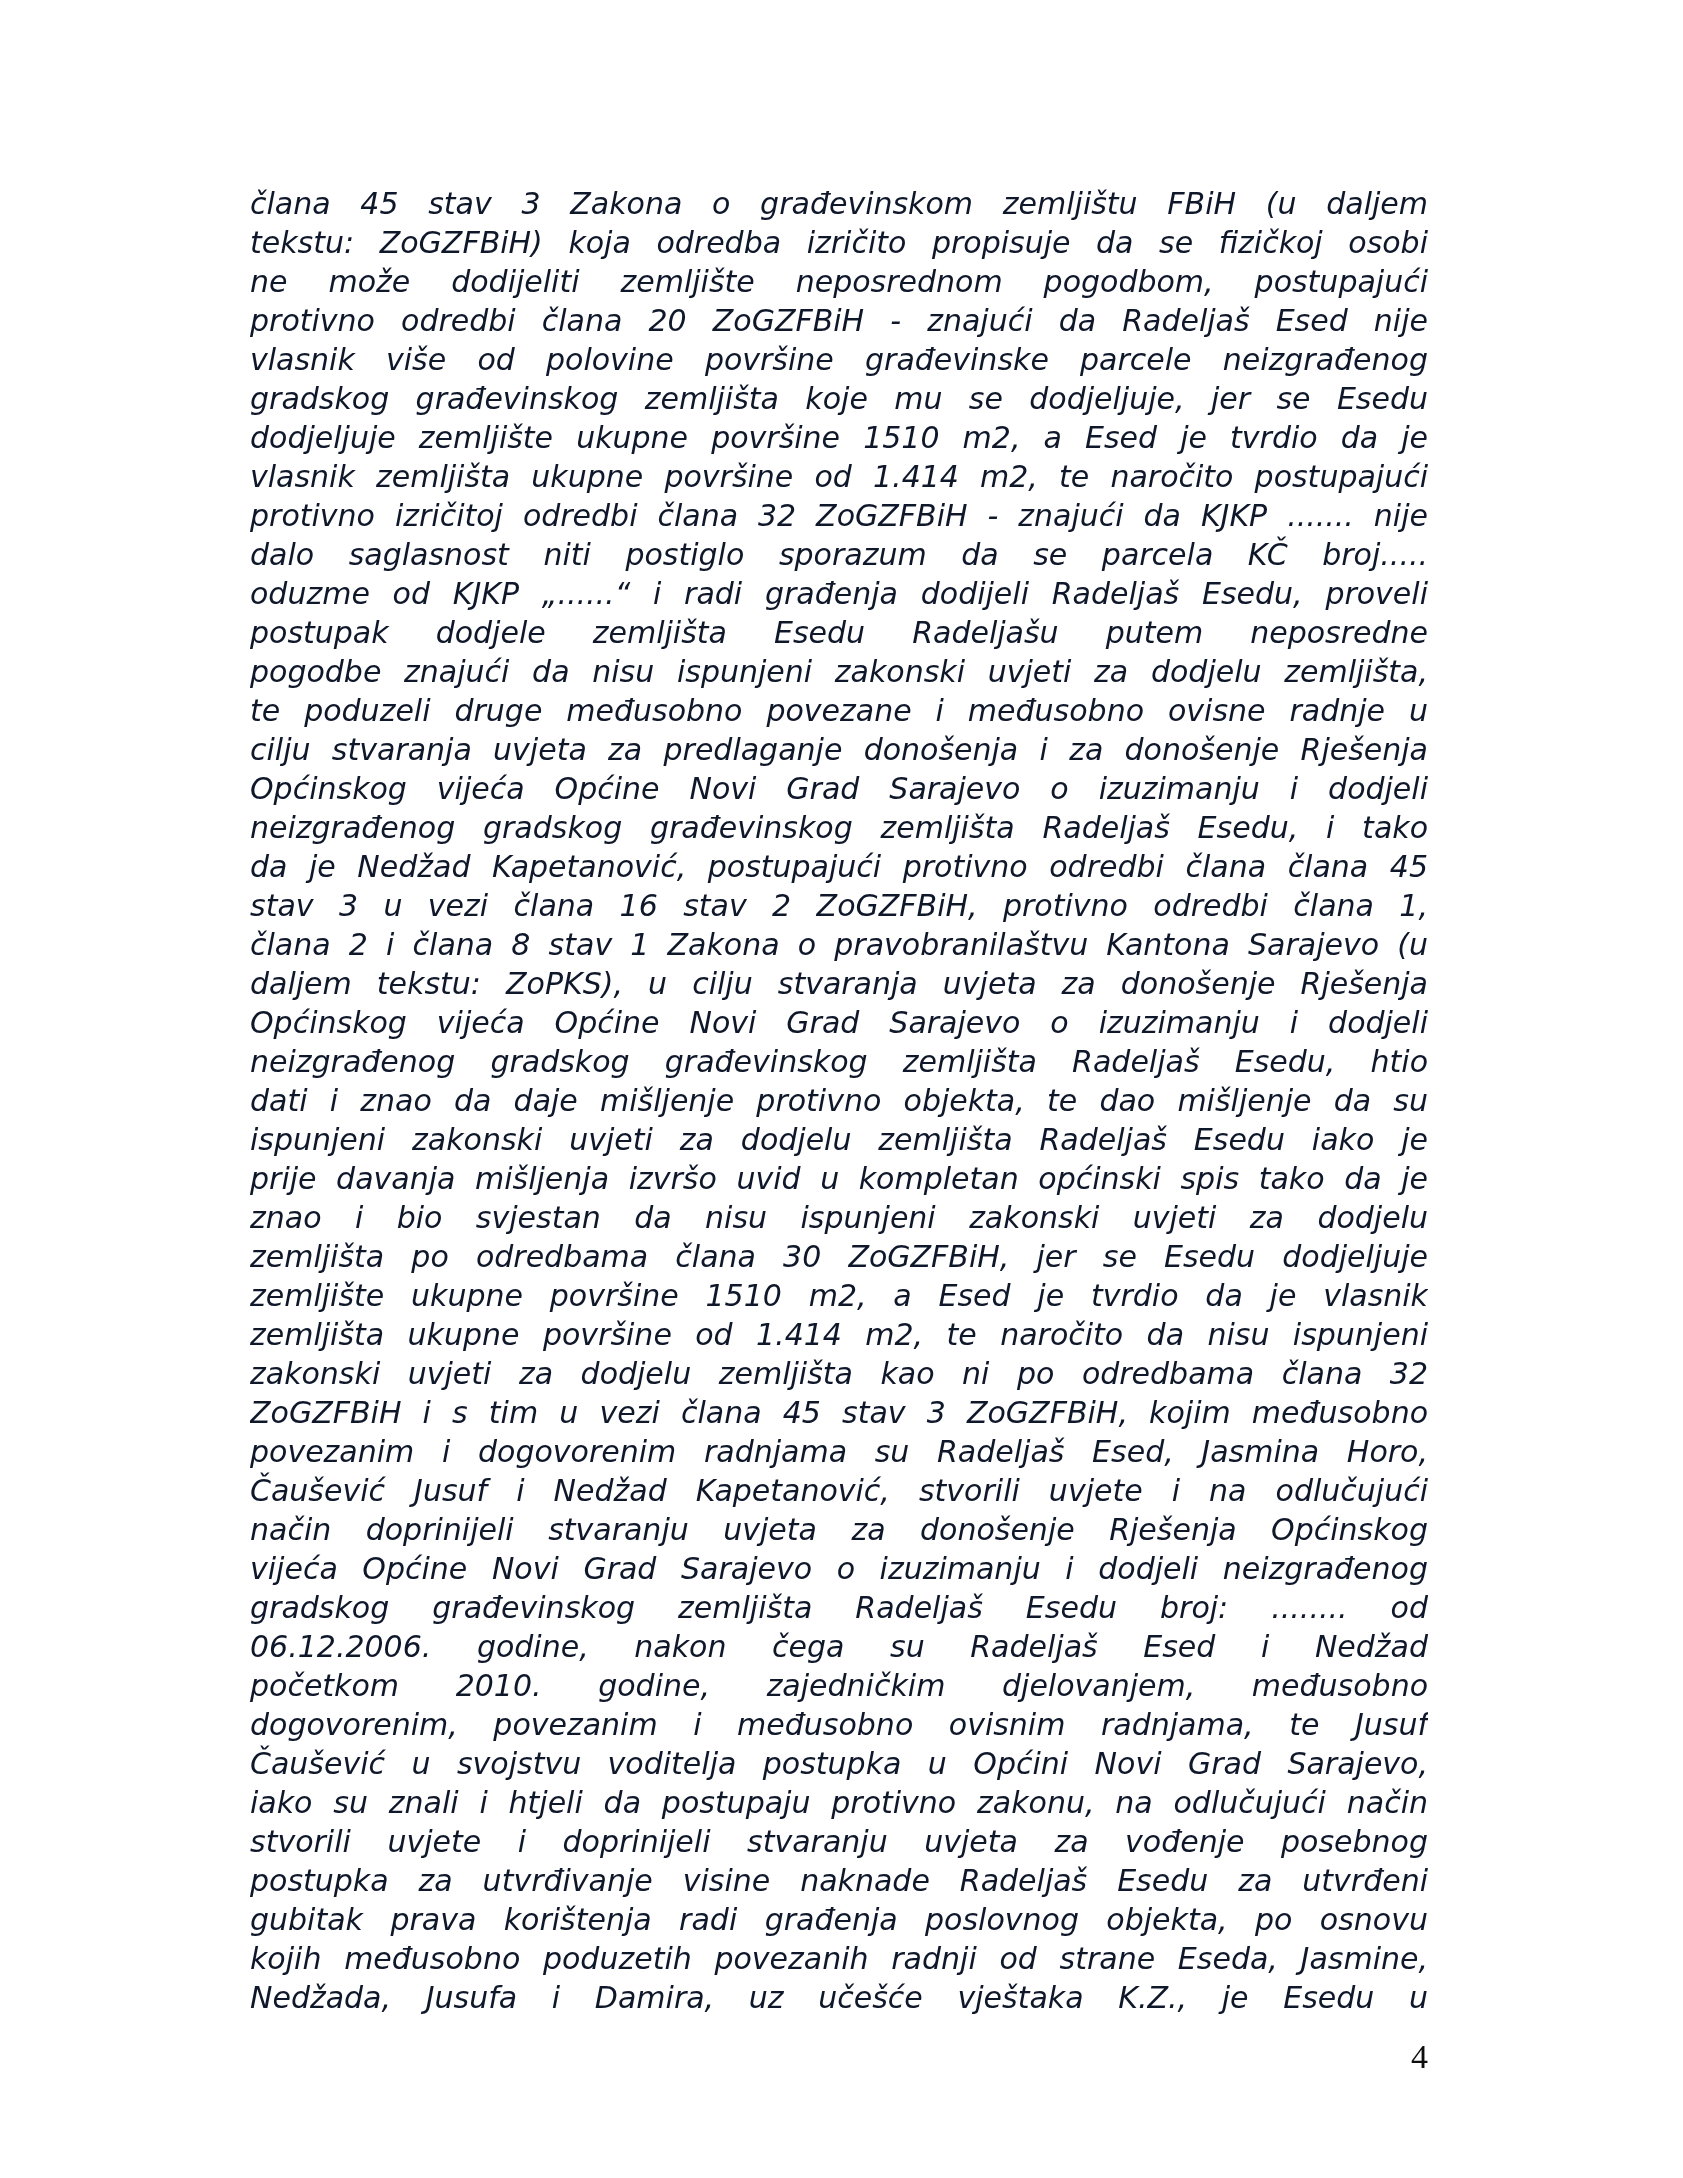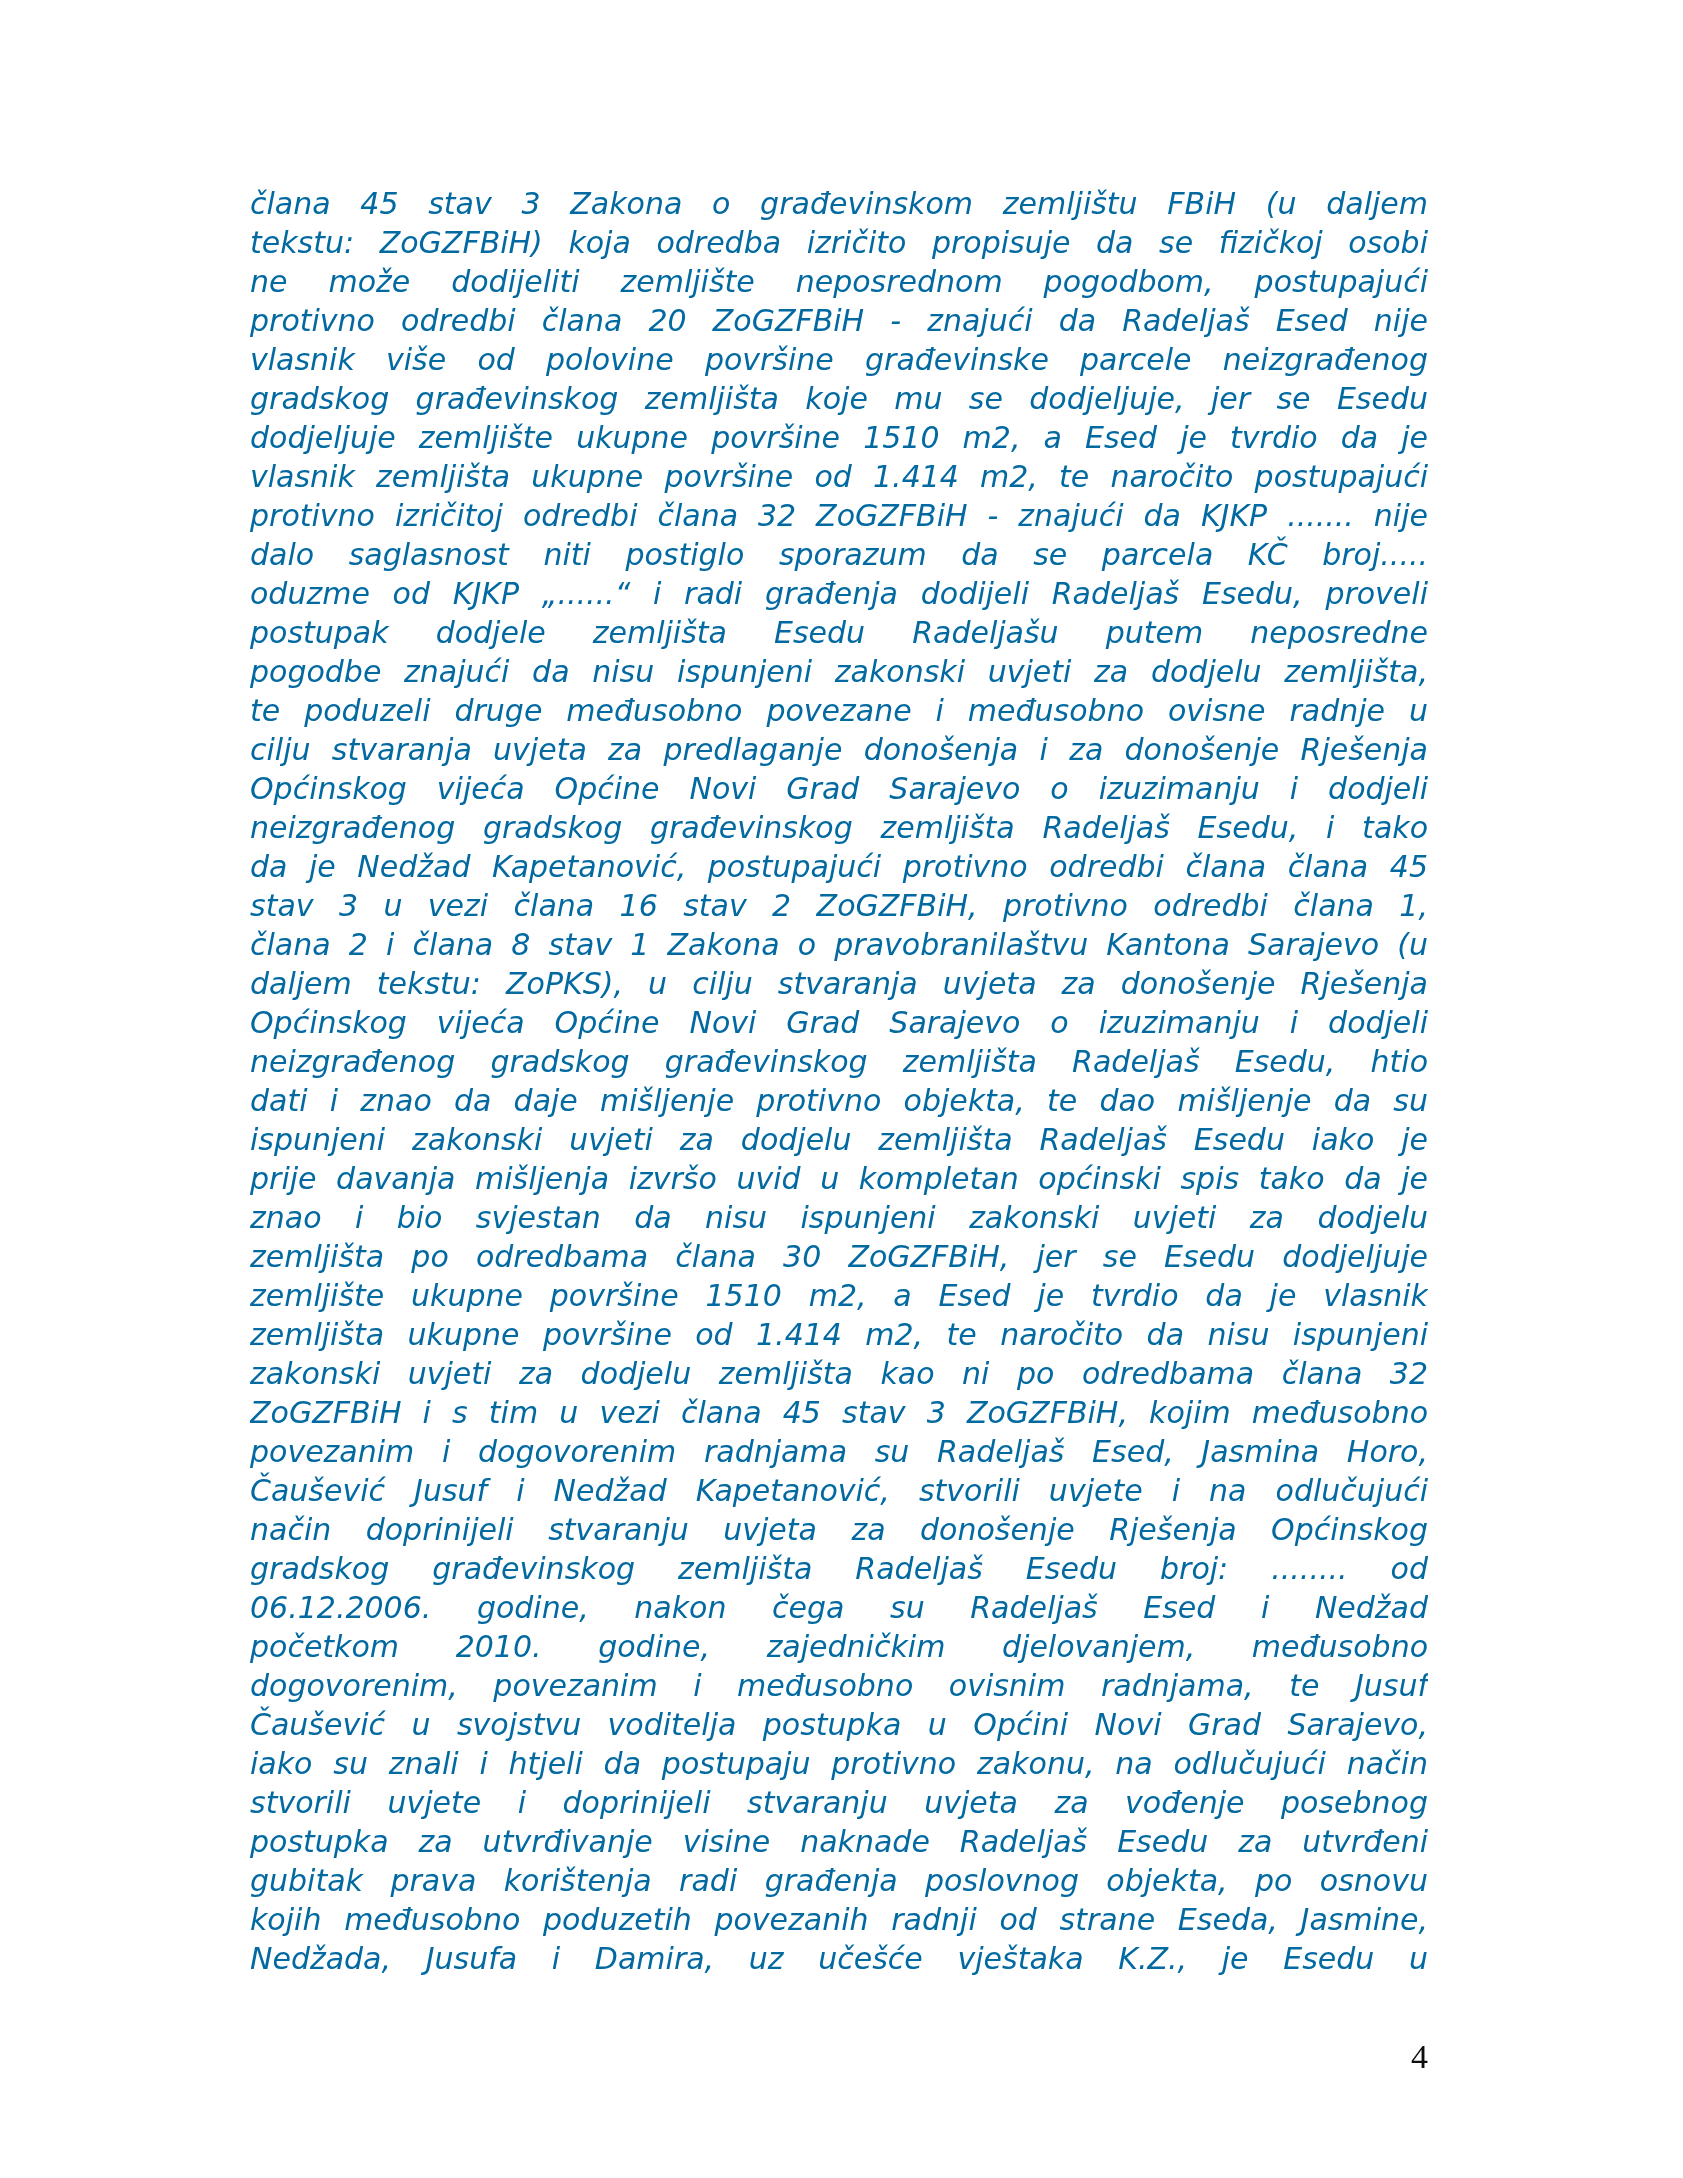--- a/index.html
+++ b/index.html
@@ -13,21 +13,21 @@
     height: 2178px;
     background: #ffffff;
     overflow: hidden;
     font-family: "DejaVu Sans", sans-serif;
   }
   .text-block {
     position: absolute;
     left: 250px;
     top: 184px;
     width: 1178px;
-    color: #0369a1;
+    color: #0f172a;
     font-style: italic;
     font-size: 30px;
   }
   .line {
     height: 39px;
     line-height: 39px;
     text-align: justify;
     text-align-last: justify;
     overflow: hidden;
     white-space: normal;
@@ -79,20 +79,21 @@
       <div class="line">prije davanja mišljenja izvršo uvid u kompletan općinski spis tako da je</div>
       <div class="line">znao i bio svjestan da nisu ispunjeni zakonski uvjeti za dodjelu</div>
       <div class="line">zemljišta po odredbama člana 30 ZoGZFBiH, jer se Esedu dodjeljuje</div>
       <div class="line">zemljište ukupne površine 1510 m2, a Esed je tvrdio da je vlasnik</div>
       <div class="line">zemljišta ukupne površine od 1.414 m2, te naročito da nisu ispunjeni</div>
       <div class="line">zakonski uvjeti za dodjelu zemljišta kao ni po odredbama člana 32</div>
       <div class="line">ZoGZFBiH i s tim u vezi člana 45 stav 3 ZoGZFBiH, kojim međusobno</div>
       <div class="line">povezanim i dogovorenim radnjama su Radeljaš Esed, Jasmina Horo,</div>
       <div class="line">Čaušević Jusuf i Nedžad Kapetanović, stvorili uvjete i na odlučujući</div>
       <div class="line">način doprinijeli stvaranju uvjeta za donošenje Rješenja Općinskog</div>
+      <div class="line">vijeća Općine Novi Grad Sarajevo o izuzimanju i dodjeli neizgrađenog</div>
       <div class="line">gradskog građevinskog zemljišta Radeljaš Esedu broj: ........ od</div>
       <div class="line">06.12.2006. godine, nakon čega su Radeljaš Esed i Nedžad</div>
       <div class="line">početkom 2010. godine, zajedničkim djelovanjem, međusobno</div>
       <div class="line">dogovorenim, povezanim i međusobno ovisnim radnjama, te Jusuf</div>
       <div class="line">Čaušević u svojstvu voditelja postupka u Općini Novi Grad Sarajevo,</div>
       <div class="line">iako su znali i htjeli da postupaju protivno zakonu, na odlučujući način</div>
       <div class="line">stvorili uvjete i doprinijeli stvaranju uvjeta za vođenje posebnog</div>
       <div class="line">postupka za utvrđivanje visine naknade Radeljaš Esedu za utvrđeni</div>
       <div class="line">gubitak prava korištenja radi građenja poslovnog objekta, po osnovu</div>
       <div class="line">kojih međusobno poduzetih povezanih radnji od strane Eseda, Jasmine,</div>

